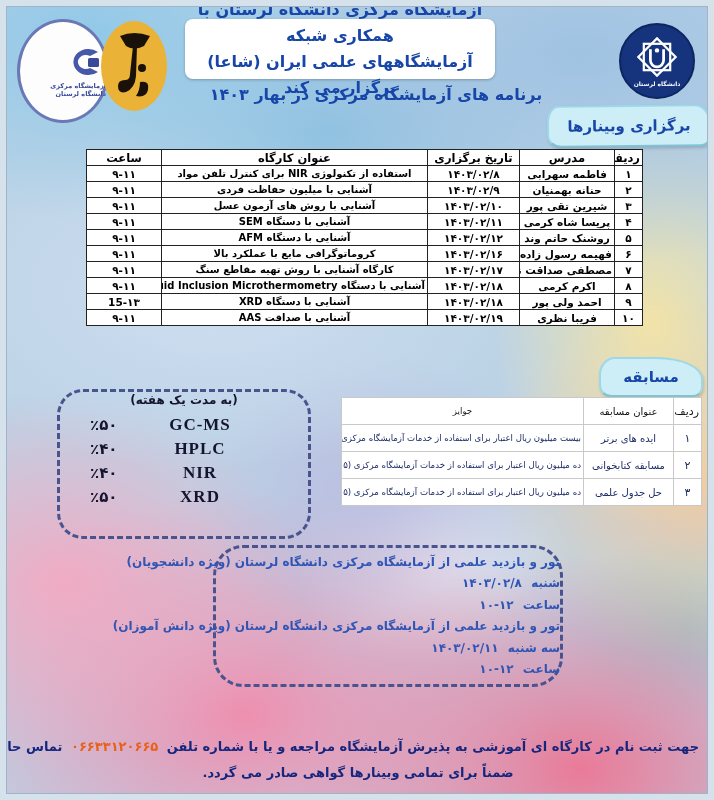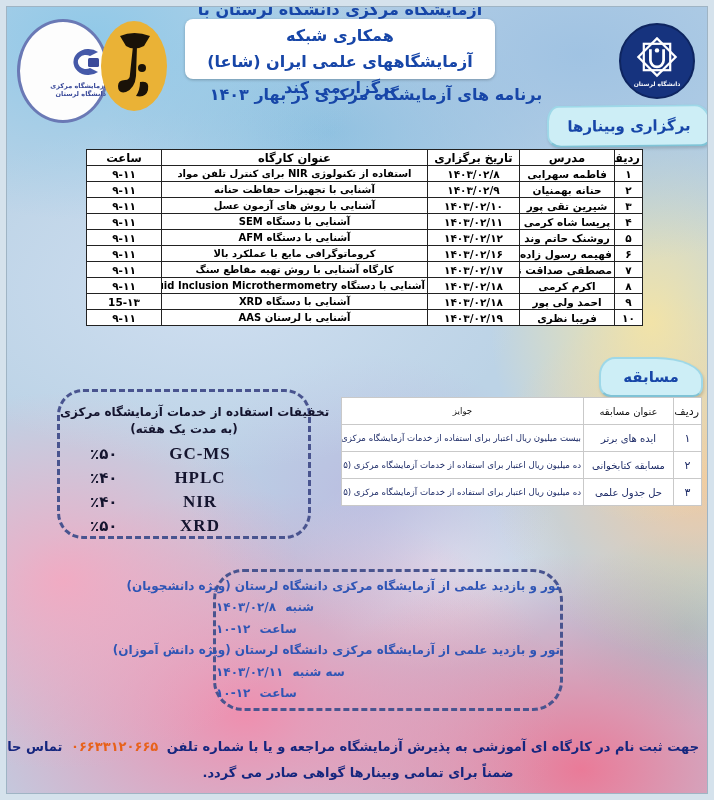--- a/index.html
+++ b/index.html
@@ -85,23 +85,23 @@
     border:3px dashed #49548f; border-radius:26px; }
   .discount-title { margin-top:12px; text-align:center; color:#14142e; font-weight:bold;
     font-size:12px; line-height:17px; white-space:nowrap; }
   .disc-table { direction:ltr; width:240px; margin:4px auto 0; background:transparent; }
   .disc-table td { font-weight:bold; color:#14142e; height:24px; }
   .disc-table .col-discount { width:78px; text-align:left; padding-left:26px; font-size:15px; }
   .disc-table .col-service { text-align:center; padding-right:46px; font-size:17px;
     font-family:"Liberation Serif","DejaVu Serif",serif; letter-spacing:1px; }
 
   
-  .tour-box { left:206px; top:562px; width:350px; height:142px;
+  .tour-box { left:206px; top:538px; width:350px; height:142px;
     border:3px dashed #49548f; border-radius:30px; direction:rtl;
-    display:flex; flex-direction:column; justify-content:center; text-align:left; }
+    display:flex; flex-direction:column; justify-content:center; text-align:right; }
   .tour-line { color:#2f55b5; font-weight:bold; font-size:12px; line-height:21.5px; white-space:nowrap; }
   .tour-line .gap { margin-right:5px; }
 
   
   .footer { left:10px; top:724px; width:682px; direction:rtl; text-align:center; }
   .footer-line { color:#15267e; font-weight:bold; font-size:13px; line-height:20px;
     white-space:nowrap; margin-top:6px; }
   .footer .phone { color:#e8611a; margin:0 4px; }
 </style>
 </head>
@@ -162,21 +162,21 @@
               <td class="col-row">۱</td>
               <td class="col-instructor">فاطمه سهرابی</td>
               <td dir="ltr" class="col-date">۱۴۰۳/۰۲/۸</td>
               <td class="col-title">استفاده از تکنولوژی NIR برای کنترل تلفن مواد</td>
               <td dir="ltr" class="col-time">۹-۱۱</td>
             </tr>
             <tr>
               <td class="col-row">۲</td>
               <td class="col-instructor">حنانه بهمنیان</td>
               <td dir="ltr" class="col-date">۱۴۰۳/۰۲/۹</td>
-              <td class="col-title">آشنایی با تجهیزات حفاظت حنانه</td>
+              <td class="col-title">آشنایی با میلیون حفاظت فردی</td>
               <td dir="ltr" class="col-time">۹-۱۱</td>
             </tr>
             <tr>
               <td class="col-row">۳</td>
               <td class="col-instructor">شیرین تقی پور</td>
               <td dir="ltr" class="col-date">۱۴۰۳/۰۲/۱۰</td>
               <td class="col-title">آشنایی با روش های آزمون عسل</td>
               <td dir="ltr" class="col-time">۹-۱۱</td>
             </tr>
             <tr>
@@ -218,21 +218,21 @@
               <td class="col-row">۹</td>
               <td class="col-instructor">احمد ولی پور</td>
               <td dir="ltr" class="col-date">۱۴۰۳/۰۲/۱۸</td>
               <td class="col-title">آشنایی با دستگاه XRD</td>
               <td dir="ltr" class="col-time">15-۱۳</td>
             </tr>
             <tr>
               <td class="col-row">۱۰</td>
               <td class="col-instructor">فریبا نظری</td>
               <td dir="ltr" class="col-date">۱۴۰۳/۰۲/۱۹</td>
-              <td class="col-title">آشنایی با لرستان AAS</td>
+              <td class="col-title">آشنایی با صداقت AAS</td>
               <td dir="ltr" class="col-time">۹-۱۱</td>
             </tr>
           </tbody>
       </table>
     </div>
 
     <div class="abs tag tag-competition">مسابقه</div>
 
     <table class="abs comp-table">
       <thead>
@@ -255,21 +255,20 @@
           </tr>
           <tr>
             <td class="col-row">۳</td>
             <td class="col-title">حل جدول علمی</td>
             <td class="col-prize">ده میلیون ریال اعتبار برای استفاده از خدمات آزمایشگاه مرکزی (۵ نفر)</td>
           </tr>
         </tbody>
     </table>
 
     <div class="abs discount-box">
-      <div class="discount-title">تخفیفات استفاده از خدمات آزمایشگاه مرکزی</div>
       <div class="discount-title" style="margin-top:0">(به مدت یک هفته)</div>
       <table class="disc-table">
         <tbody>
             <tr>
               <td dir="ltr" class="col-discount">٪۵۰</td>
               <td class="col-service">GC-MS</td>
             </tr>
             <tr>
               <td dir="ltr" class="col-discount">٪۴۰</td>
               <td class="col-service">HPLC</td>

